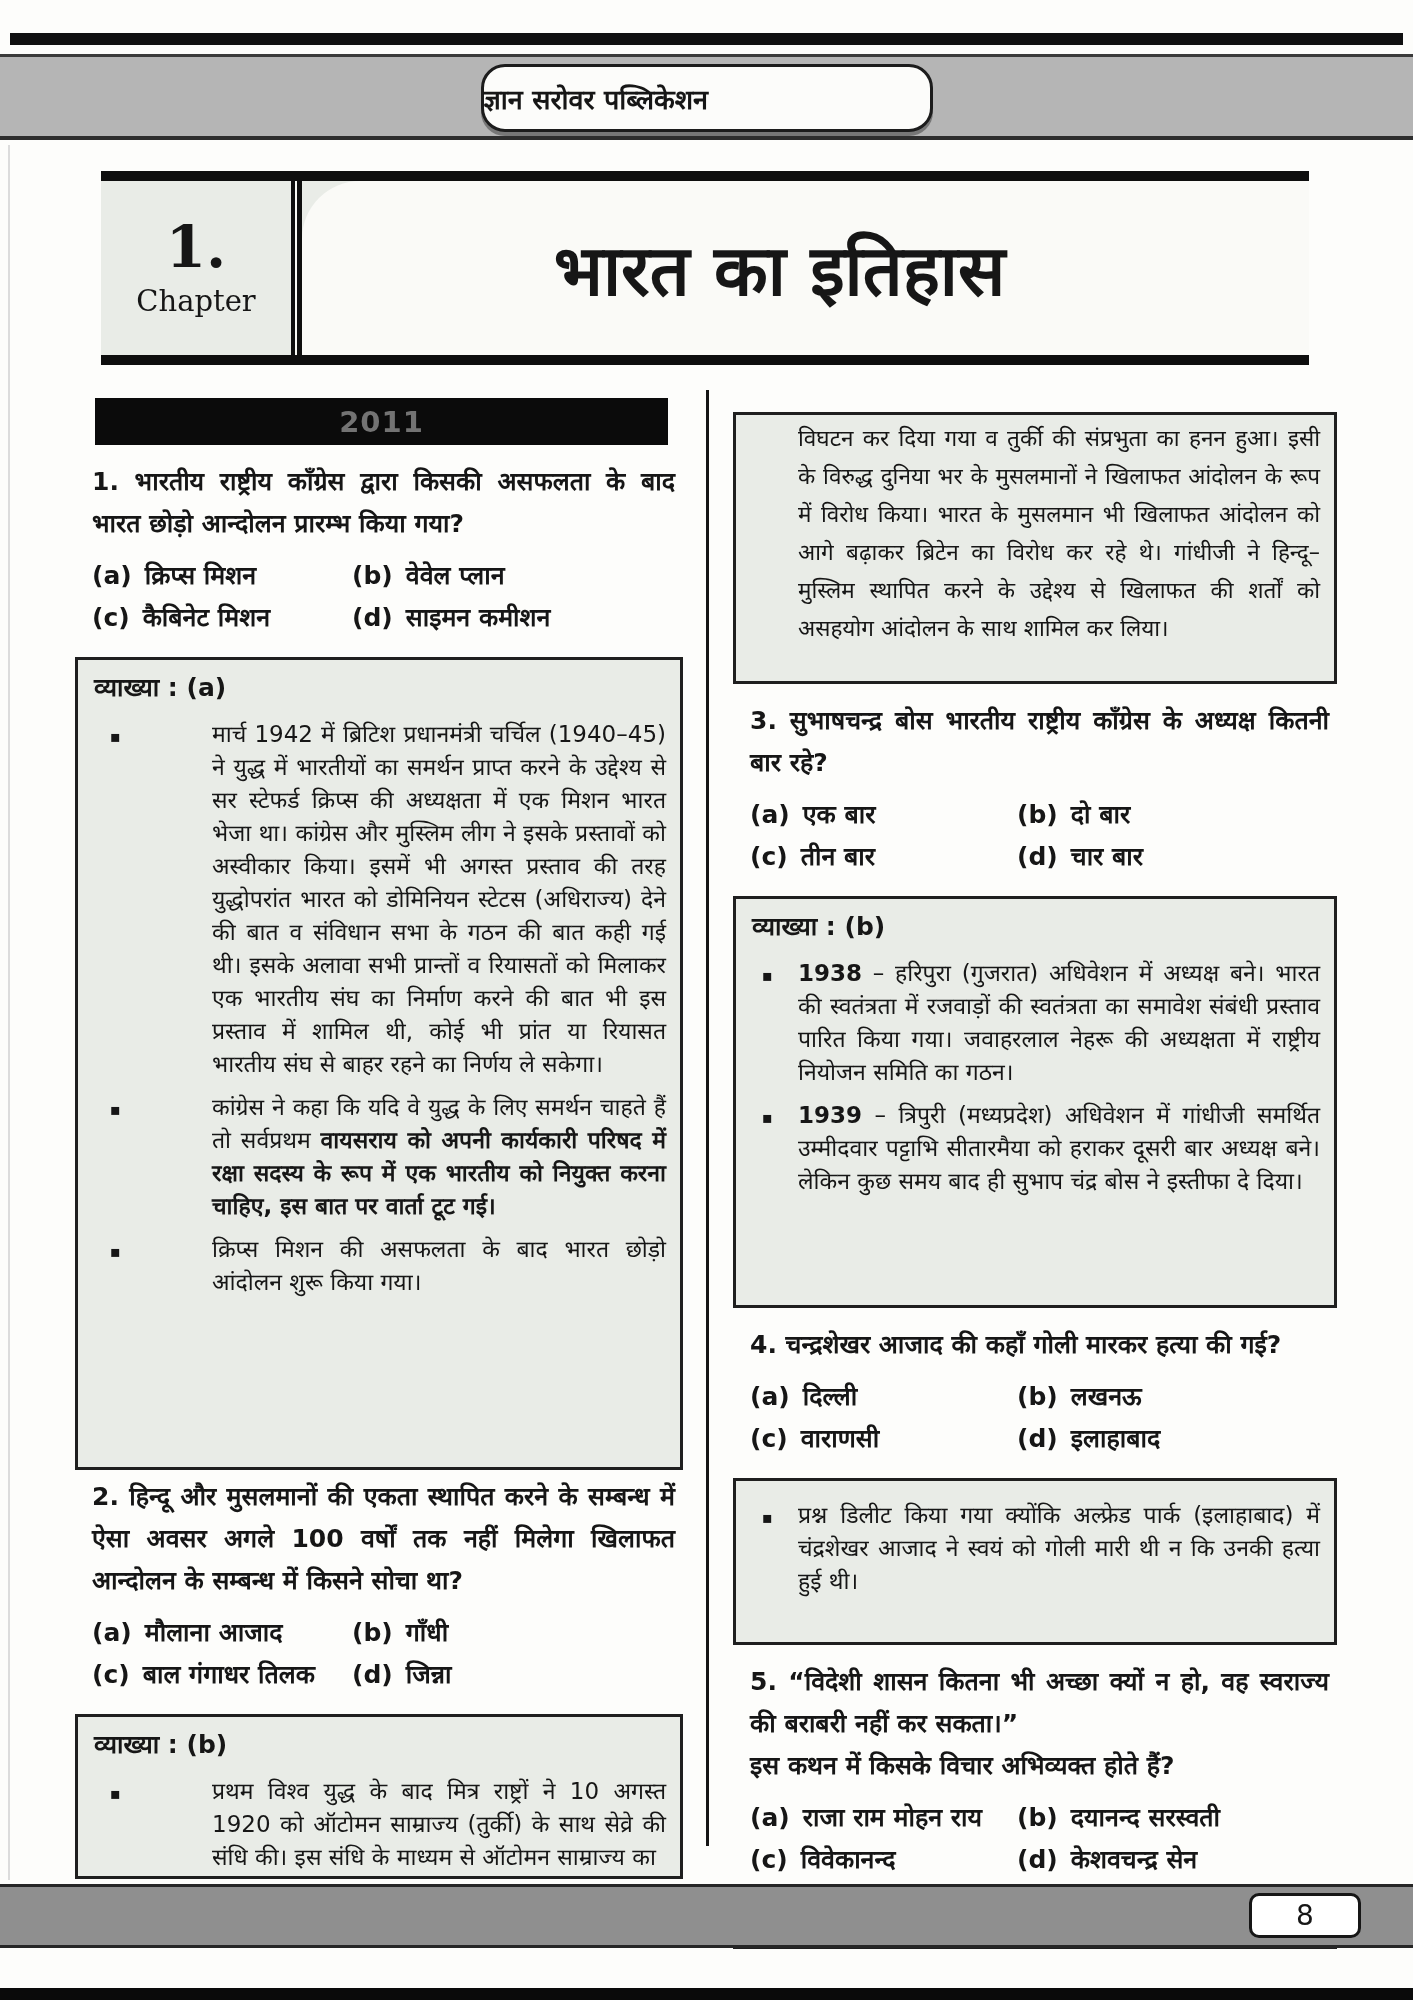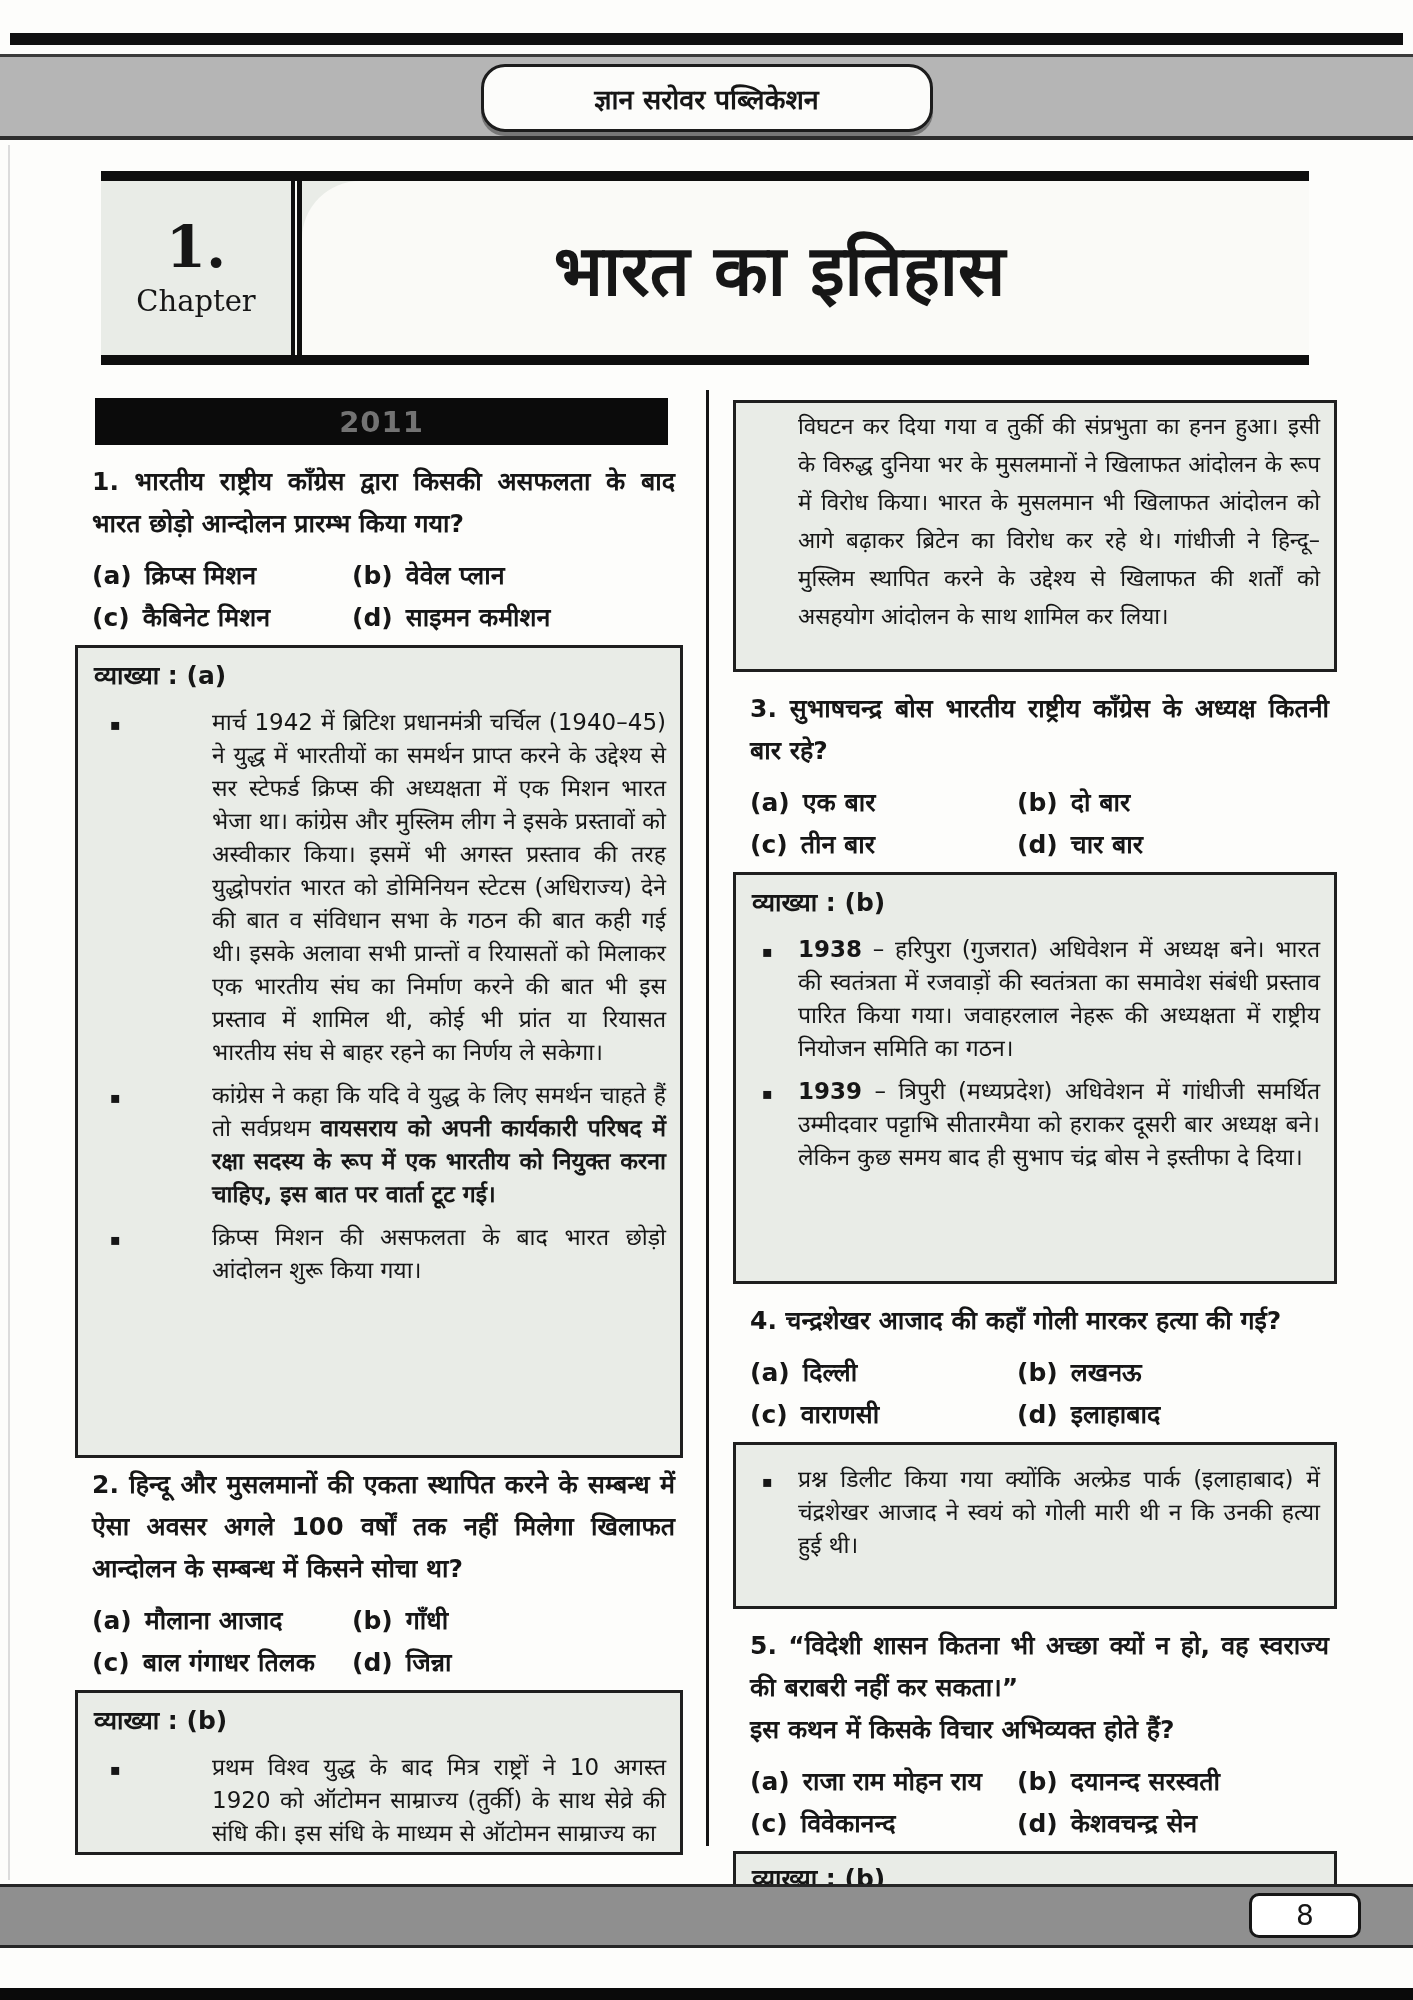--- a/index.html
+++ b/index.html
@@ -5,21 +5,21 @@
   html,body{margin:0;padding:0;background:#ffffff;}
   .page{position:relative;width:1413px;height:2000px;background:#fdfdfb;overflow:hidden;
         font-family:"DejaVu Sans",sans-serif;color:#161616;}
 
   
   .top-bar{position:absolute;top:33px;left:10px;right:10px;height:12px;background:#101010;}
   .banner{position:absolute;top:54px;left:0;right:0;height:86px;background:#b5b5b5;
           border-top:3px solid #3a3a3a;border-bottom:4px solid #2e2e2e;box-sizing:border-box;}
   .pill{position:absolute;left:50%;top:7px;transform:translateX(-50%);
         width:446px;height:62px;background:#fcfcfa;border:3px solid #1c1c1c;border-radius:24px;
-        display:flex;align-items:center;justify-content:center;
+        display:flex;align-items:center;
         font-weight:bold;font-size:27px;box-shadow:0 4px 0 rgba(45,45,45,.45);}
   .edge-line{position:absolute;left:8px;top:145px;width:2px;height:1735px;background:#dcdcdc;}
 
   
   .chapter-block{position:absolute;left:101px;top:171px;width:1208px;}
   .ch-topbar,.ch-botbar{height:10px;background:#0e0e0e;}
   .ch-row{display:flex;height:174px;}
   .ch-num-cell{width:190px;background:#e9ece7;display:flex;flex-direction:column;
                align-items:center;justify-content:center;}
   .ch-num{font-family:"DejaVu Serif",serif;font-weight:bold;font-size:58px;line-height:1;}
@@ -46,21 +46,21 @@
   .q p{margin:0;}
 
   .opts{margin-top:8px;padding-left:17px;}
   .opt-row{display:flex;height:42px;align-items:center;}
   .opt{display:flex;align-items:baseline;}
   .opt.first{min-width:260px;}
   .col-right .opt.first{min-width:267px;}
   .okey{font-weight:bold;font-size:25px;margin-right:13px;white-space:nowrap;}
   .olabel{font-weight:bold;font-size:25px;white-space:nowrap;}
 
-  .expl{margin-top:8px;border:3px solid #1f1f1f;background:#e9ece7;box-sizing:border-box;
+  .expl{margin-top:20px;border:3px solid #1f1f1f;background:#e9ece7;box-sizing:border-box;
         padding:8px 14px 16px 16px;overflow:hidden;}
   .expl-label{font-weight:bold;font-size:25px;line-height:40px;}
   .bullet{position:relative;margin-top:10px;}
   .bullet p{margin:0;font-size:23px;line-height:33px;text-align:justify;}
   .indent-lg{padding-left:118px;}
   .indent-lg .marker{position:absolute;left:16px;top:9px;font-size:16px;}
   .indent-sm{padding-left:46px;}
   .indent-sm .marker{position:absolute;left:10px;top:9px;font-size:16px;}
   .cont-box{padding-top:4px;}
   .cont-box .bullet{margin-top:0;}

